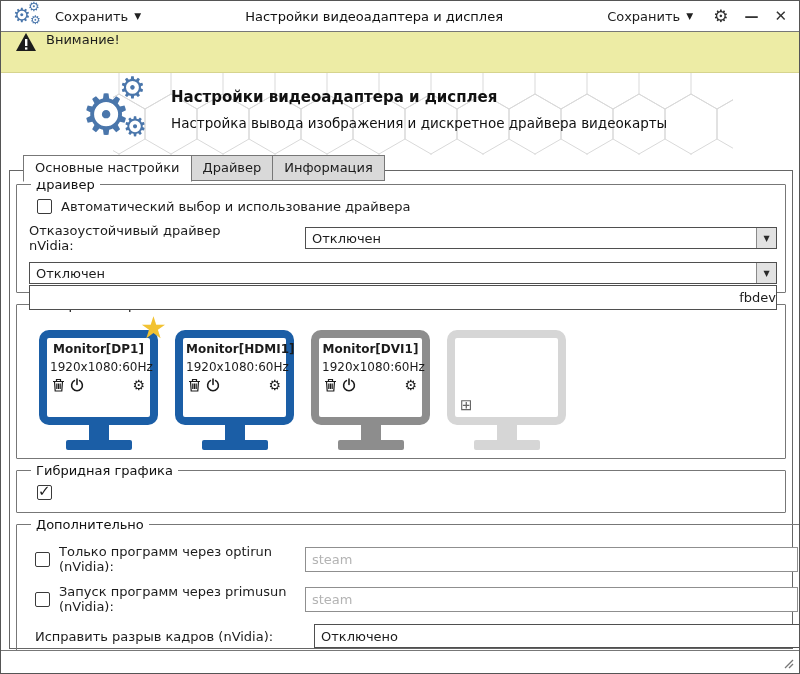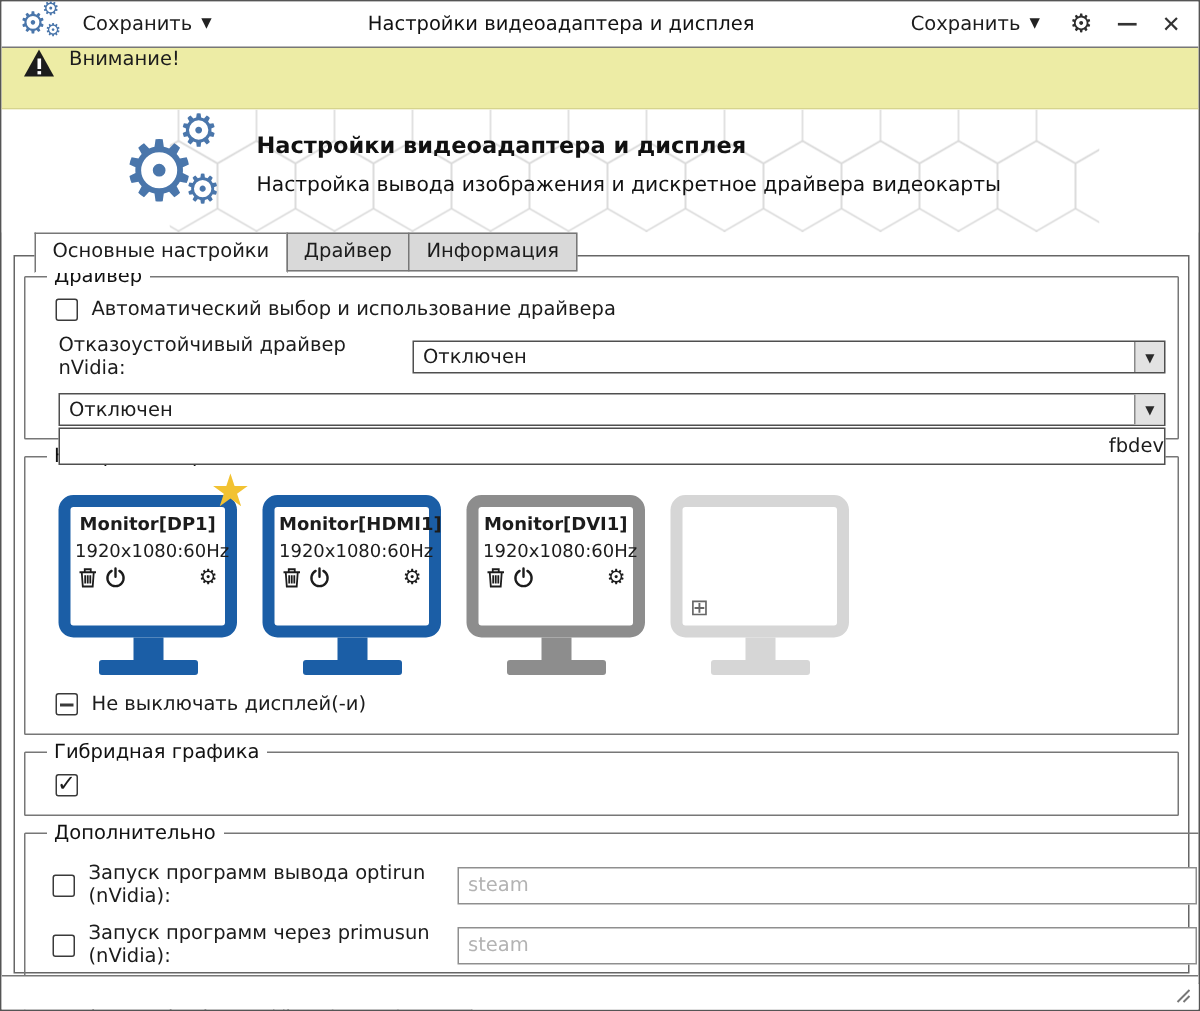--- a/index.html
+++ b/index.html
@@ -47,21 +47,21 @@
   
   .panel { position:absolute; left:8px; top:169px; width:784px; height:479px; border:1px solid #666; background:#fff; padding:2px 4px; }
   fieldset { border:1px solid #777; border-radius:1px; margin:4px 2px 0 2px; padding:2px 8px 8px 8px; }
   legend { font-size:13px; padding:0 5px; margin-left:6px; color:#111; }
 
   .check-row { display:flex; align-items:center; gap:9px; margin:5px 0 4px 12px; }
   .cb { width:15px; height:15px; border:1.6px solid #3a3a3a; background:#fff; position:relative; flex:none; border-radius:2px; }
   .cb.checked::after { content:"✓"; position:absolute; top:-4px; left:0px; font-size:15px; font-weight:bold; color:#1c1c1c; }
   .cb.indeterminate::after { content:""; position:absolute; left:2px; right:2px; top:50%; height:2px; margin-top:-1px; background:#3a3a3a; }
 
-  .combo-row { display:flex; align-items:center; margin:9px 0 0 14px; }
+  .combo-row { display:flex; align-items:center; margin:9px 0 0 4px;gap:40px; }
   .combo-row .lbl { width:236px; flex:none; }
   .combo { position:relative; flex:1; border:1px solid #4f4f4f; background:#fff; height:22px; display:flex; align-items:center; padding-left:6px;text-align:right; }
   .combo-btn { position:absolute; right:0; top:0; bottom:0; width:20px; background:#e2e2e2; border-left:1px solid #8a8a8a; display:flex; align-items:center; justify-content:center; }
   .combo-btn .caret { font-size:8px; color:#2a2a2a; }
   .combo-open { position:absolute; left:-1px; right:-1px; top:22px; border:1px solid #4f4f4f; background:#fff; z-index:6; }
   .combo-option { height:23px; line-height:23px; padding-left:6px; }
 
   
   .monitors { display:flex; gap:17px; padding:16px 0 0 14px; }
   .monitor { position:relative; width:119px; flex:none; }
@@ -250,39 +250,35 @@
 
         <div class="monitor empty">
           <div class="screen">
             <span class="add-glyph">⊞</span>
           </div>
           <div class="stand-neck"></div>
           <div class="stand-base"></div>
         </div>
 
       </div>
-      <div class="check-row" style="margin-top:12px;">
-        <span class="cb indeterminate"></span>
-        <span>Не выключать дисплей(-и)</span>
-      </div>
     </fieldset>
 
     <fieldset>
       <legend>Гибридная графика</legend>
       <div class="check-row">
         <span class="cb checked"></span>
       </div>
     </fieldset>
 
     <fieldset>
       <legend>Дополнительно</legend>
 
       <div class="extra-row">
         <span class="cb"></span>
-        <span class="lbl2">Запуск программ вывода optirun (nVidia):</span>
+        <span class="lbl2">Только программ через optirun (nVidia):</span>
         <input class="txt" type="text" placeholder="steam" style="">
         <span class="edit-btn">
             <span>✎</span>
           </span>
       </div>
 
       <div class="extra-row">
         <span class="cb"></span>
         <span class="lbl2">Запуск программ через primusun (nVidia):</span>
         <input class="txt" type="text" placeholder="steam" style="">

